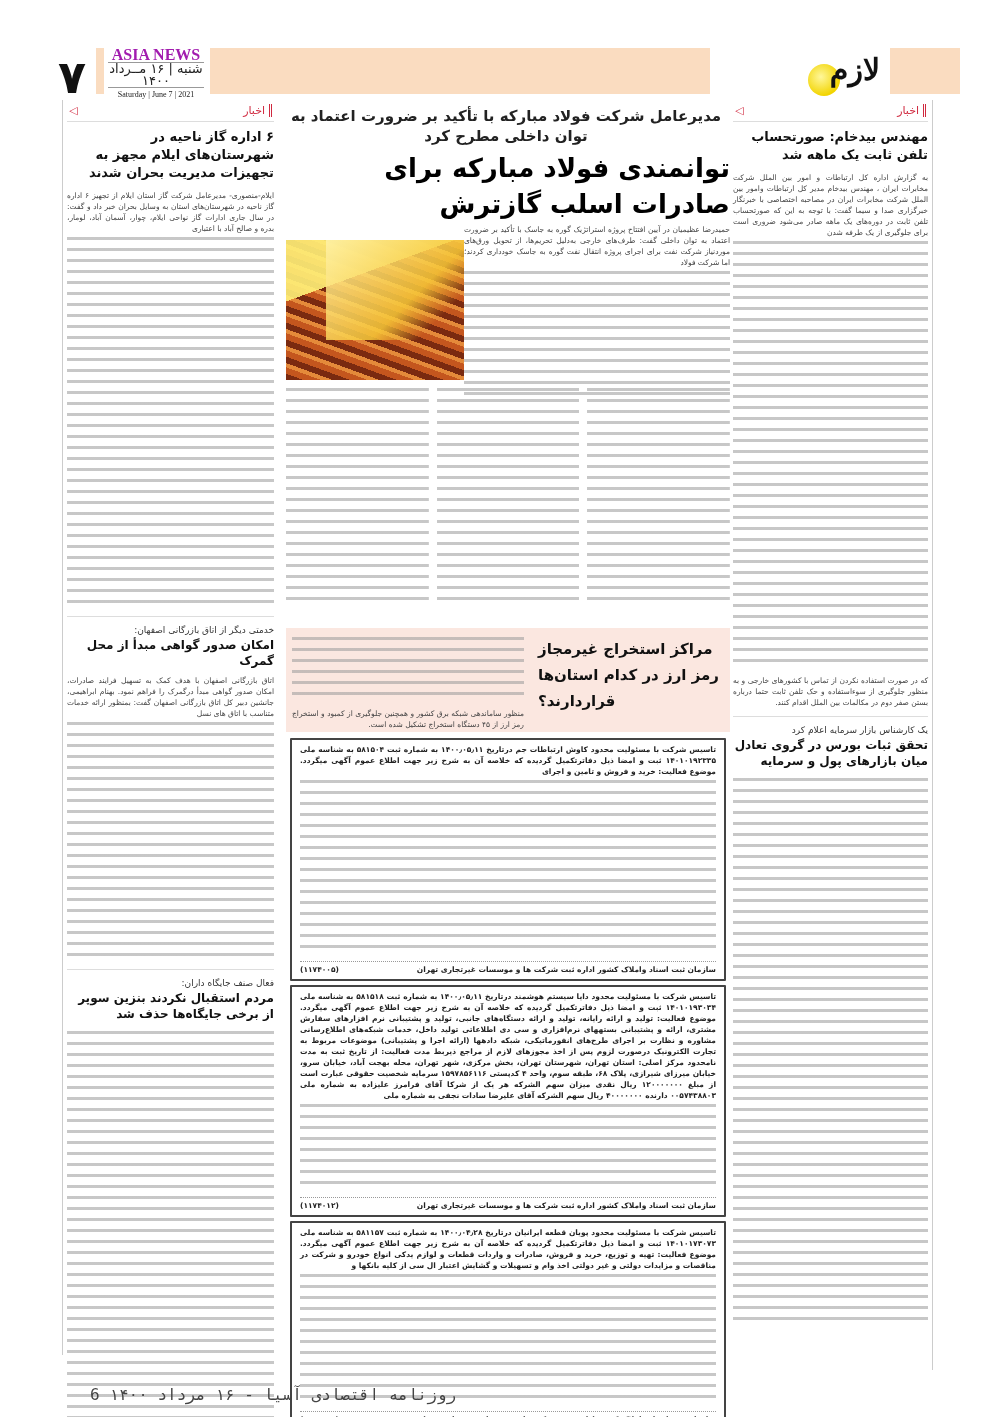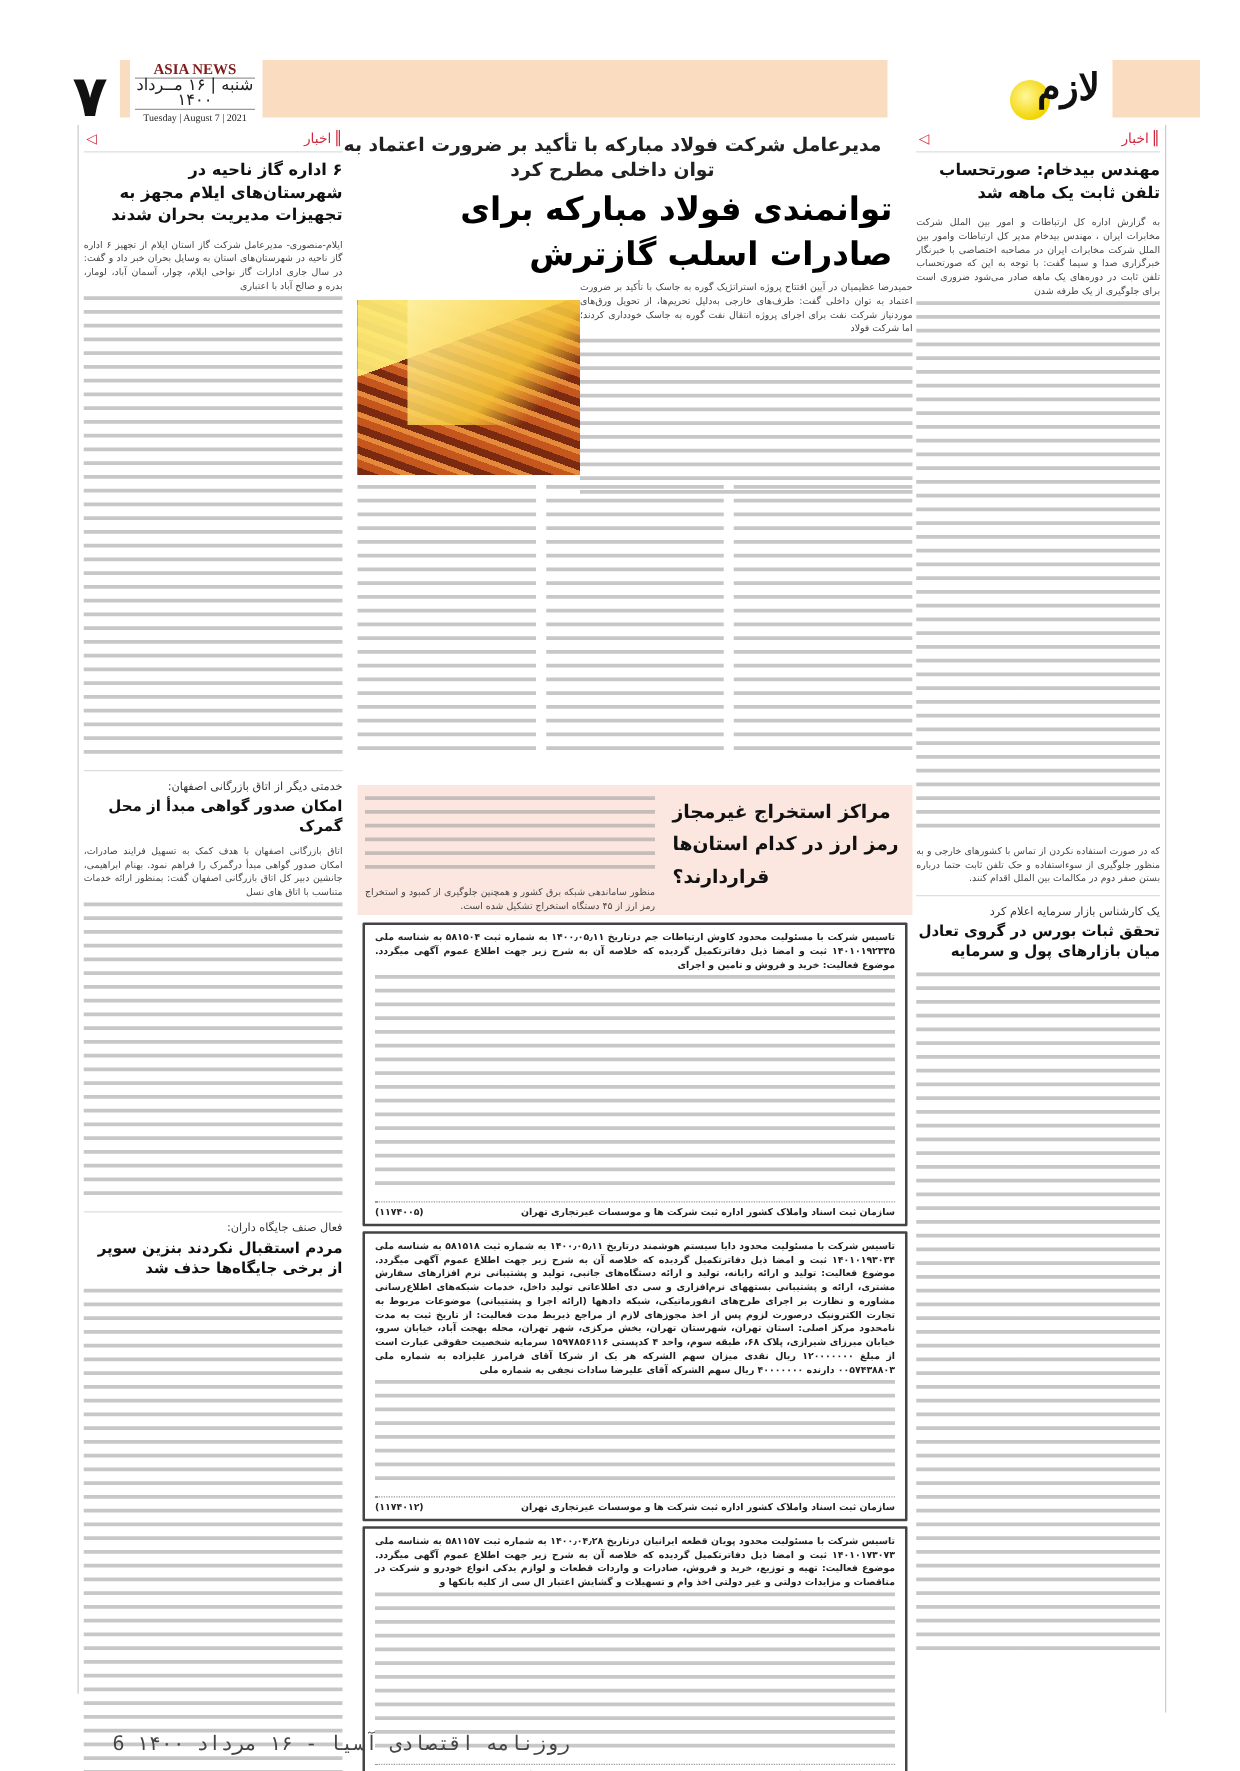--- a/index.html
+++ b/index.html
@@ -3,33 +3,33 @@
 <meta charset="utf-8">
 <style>
   * { box-sizing: border-box; margin: 0; padding: 0; }
   html, body { width: 992px; height: 1417px; background: #fff; overflow: hidden; }
   body { font-family: "DejaVu Sans", sans-serif; color: #222; position: relative; }
 
   .masthead { position: absolute; top: 0; left: 0; width: 992px; height: 100px; }
   .page-num { position: absolute; left: 58px; top: 50px; font-size: 46px; font-weight: bold; color: #111; font-family: "DejaVu Sans", sans-serif; }
   .band-left { position: absolute; left: 96px; top: 48px; width: 8px; height: 46px; background: #fadcc0; }
   .asia-box { position: absolute; left: 108px; top: 48px; width: 96px; height: 46px; text-align: center; }
-  .asia-title { font-family: "Liberation Serif", serif; color: #7f1d1d; font-size: 12px; font-weight: bold; border-bottom: 1px solid #999; line-height: 14px; }
+  .asia-title { font-family: "Liberation Serif", serif; color: #a21caf; font-size: 16px; font-weight: bold; border-bottom: 1px solid #999; line-height: 14px; }
   .asia-fa { font-size: 13px; direction: rtl; border-bottom: 1px solid #999; line-height: 12px; }
   .asia-en { font-family: "Liberation Serif", serif; font-size: 8px; line-height: 14px; }
   .band-mid { position: absolute; left: 210px; top: 48px; width: 500px; height: 46px; background: #fadcc0; }
   .band-right { position: absolute; left: 890px; top: 48px; width: 70px; height: 46px; background: #fadcc0; }
   .logo { position: absolute; left: 800px; top: 50px; width: 84px; height: 46px; }
   .logo-sun { position: absolute; left: 8px; top: 14px; width: 32px; height: 32px; border-radius: 50%; background: radial-gradient(circle at 40% 40%, #fff79a, #f2d400 70%); }
   .logo-text { position: absolute; right: 4px; top: 2px; font-family: "DejaVu Serif", serif; font-size: 30px; font-weight: bold; direction: rtl; color: #111; }
 
   .col { position: absolute; direction: rtl; }
   .col-left { left: 62px; top: 100px; width: 212px; height: 1255px; border-left: 1px solid #ccc; padding-left: 4px; }
   .col-right { left: 733px; top: 100px; width: 200px; height: 1270px; border-right: 1px solid #ccc; padding-right: 4px; }
-  .col-center { left: 266px; top: 100px; width: 448px; }
+  .col-center { left: 282px; top: 100px; width: 448px; }
 
   .section-tag { display: flex; justify-content: space-between; align-items: center; border-bottom: 1px solid #ddd; padding: 4px 2px 4px 2px; margin-bottom: 6px; }
   .tag-label { color: #d0293f; font-size: 11px; border-right: 3px double #d0293f; padding-right: 4px; }
   .tag-arrow { color: #d0293f; font-size: 11px; }
 
   .headline { font-weight: bold; font-size: 13px; line-height: 18px; color: #111; margin-bottom: 8px; }
   .kicker { font-size: 9px; color: #333; margin-bottom: 2px; }
   .subhead { font-weight: bold; font-size: 12px; line-height: 16px; color: #111; margin-bottom: 6px; }
   .body-text { font-size: 7.5px; line-height: 11px; color: #444; text-align: justify; }
   .fill-lines { margin-bottom: 8px; }
@@ -64,21 +64,21 @@
 </style>
 </head>
 <body>
 
 <div class="masthead">
   <div class="page-num">۷</div>
   <div class="band-left"></div>
   <div class="asia-box">
     <div class="asia-title">ASIA NEWS</div>
     <div class="asia-fa">شنبه | ۱۶ مــرداد ۱۴۰۰</div>
-    <div class="asia-en">Tuesday | August 7 | 2021</div>
+    <div class="asia-en">Saturday | June 7 | 2021</div>
   </div>
   <div class="band-mid"></div>
   <div class="logo">
     <div class="logo-sun"></div>
     <div class="logo-text">لازم</div>
   </div>
   <div class="band-right"></div>
 </div>
 
 <div class="col col-right">

